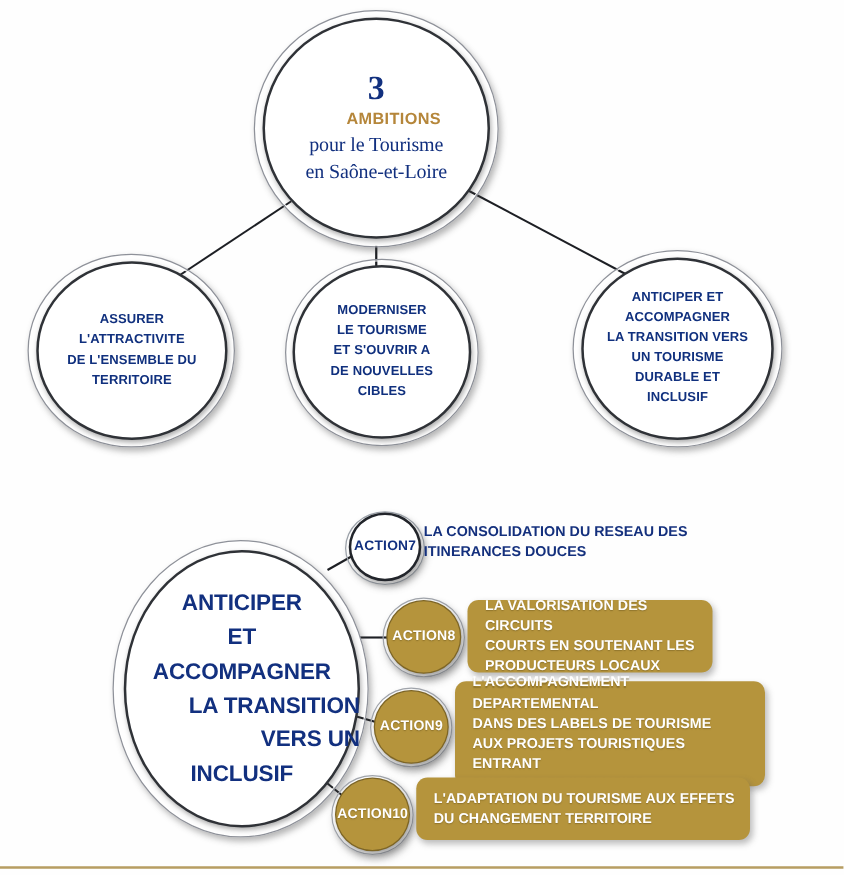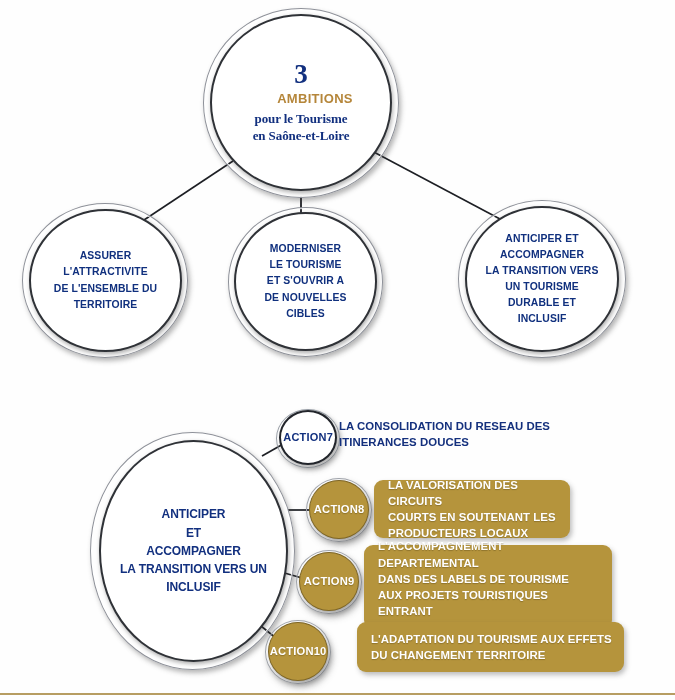--- a/index.html
+++ b/index.html
@@ -65,22 +65,22 @@
   #hub-text .amb {
     font-family: "Liberation Sans", sans-serif;
     font-size: 13px;
     font-weight: bold;
     color: #b5863a;
     letter-spacing: 0.3px;
     margin-bottom: 3px;
     margin-left: 28px;
   }
   #hub-text .l1, #hub-text .l2 {
-    font-size: 13px;
-    font-weight: bold;
+    font-size: 16px;
+    font-weight: normal;
     line-height: 1.32;
     text-align: center;
   }
 
   
   .amb-label {
     font-size: 10.4px;
     font-weight: bold;
     line-height: 1.55;
     letter-spacing: 0.1px;
@@ -90,21 +90,21 @@
   #links {
     position: absolute;
     left: 0; top: 0;
     width: 675px; height: 700px;
     pointer-events: none;
   }
 
   
   #focus-text {
     color: #12307f;
-    font-size: 12px;
+    font-size: 18px;
     font-weight: bold;
     line-height: 1.52;
     text-align: right;
   }
 
   .action-circ {
     position: absolute;
     border-radius: 50%;
     box-sizing: border-box;
     display: flex;
@@ -287,21 +287,21 @@
       <div>AUX PROJETS TOURISTIQUES ENTRANT</div>
       <div>DURABLE ET INCLUSIFS</div>
     </div>
   </div>
 
   <div class="action-gold-outer" style="left:265px; top:620px; width:66px; height:64px;"></div>
   <div class="action-circ action-gold" style="left: 268px; top: 622px; width: 60px; height: 59px; background: rgb(181, 148, 60);">
     <span class="a-word">ACTION</span>
     <span class="a-num">10</span>
   </div>
-  <div class="act-box" style="left: 333px; top: 622px; width: 267px; height: 50px; background: rgb(181, 148, 60); margin-left: 24px;">
+  <div class="act-box" style="left: 333px; top: 622px; width: 267px; height: 50px; background: rgb(181, 148, 60);">
     <div>
       <div>L'ADAPTATION DU TOURISME AUX EFFETS</div>
       <div>DU CHANGEMENT TERRITOIRE</div>
     </div>
   </div>
 
   <div id="footer-rule" style="top: 693px; background: rgb(183, 157, 98);"></div>
 
 </div>
 

